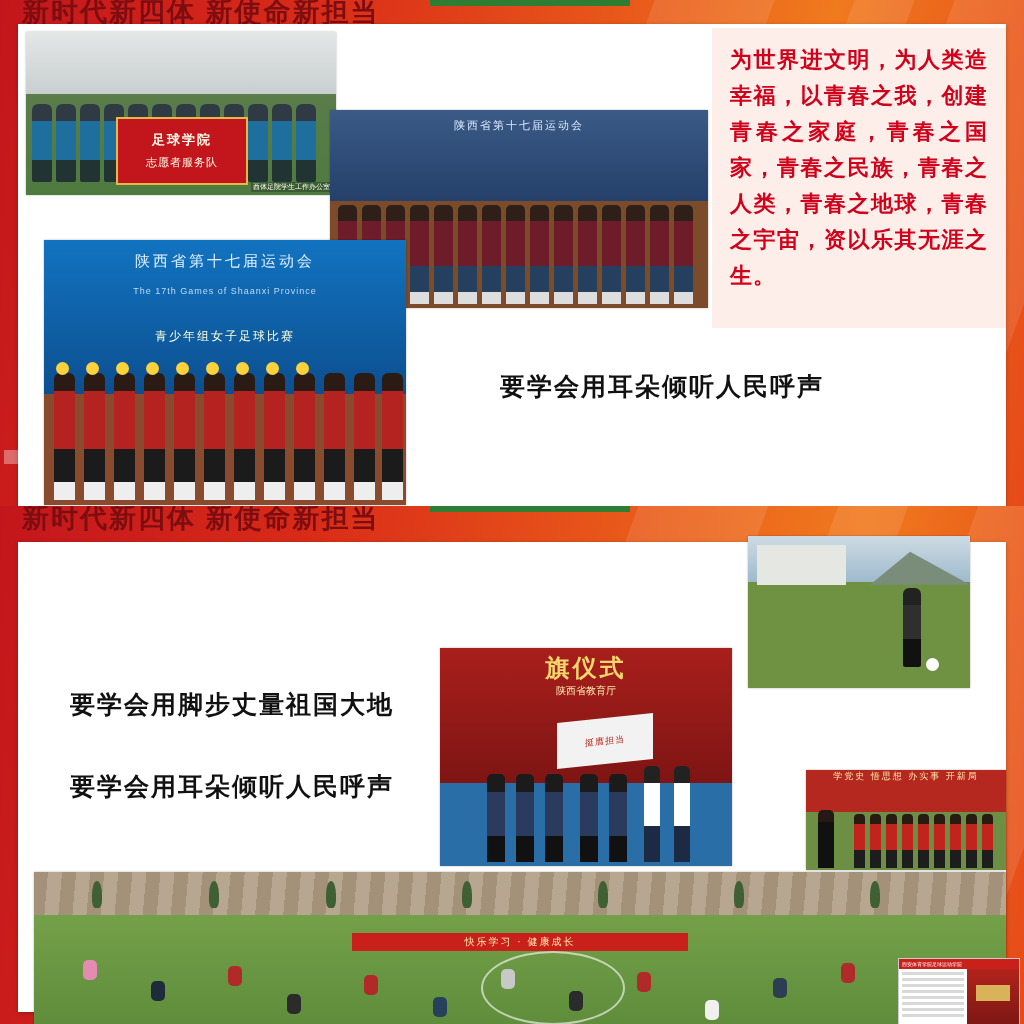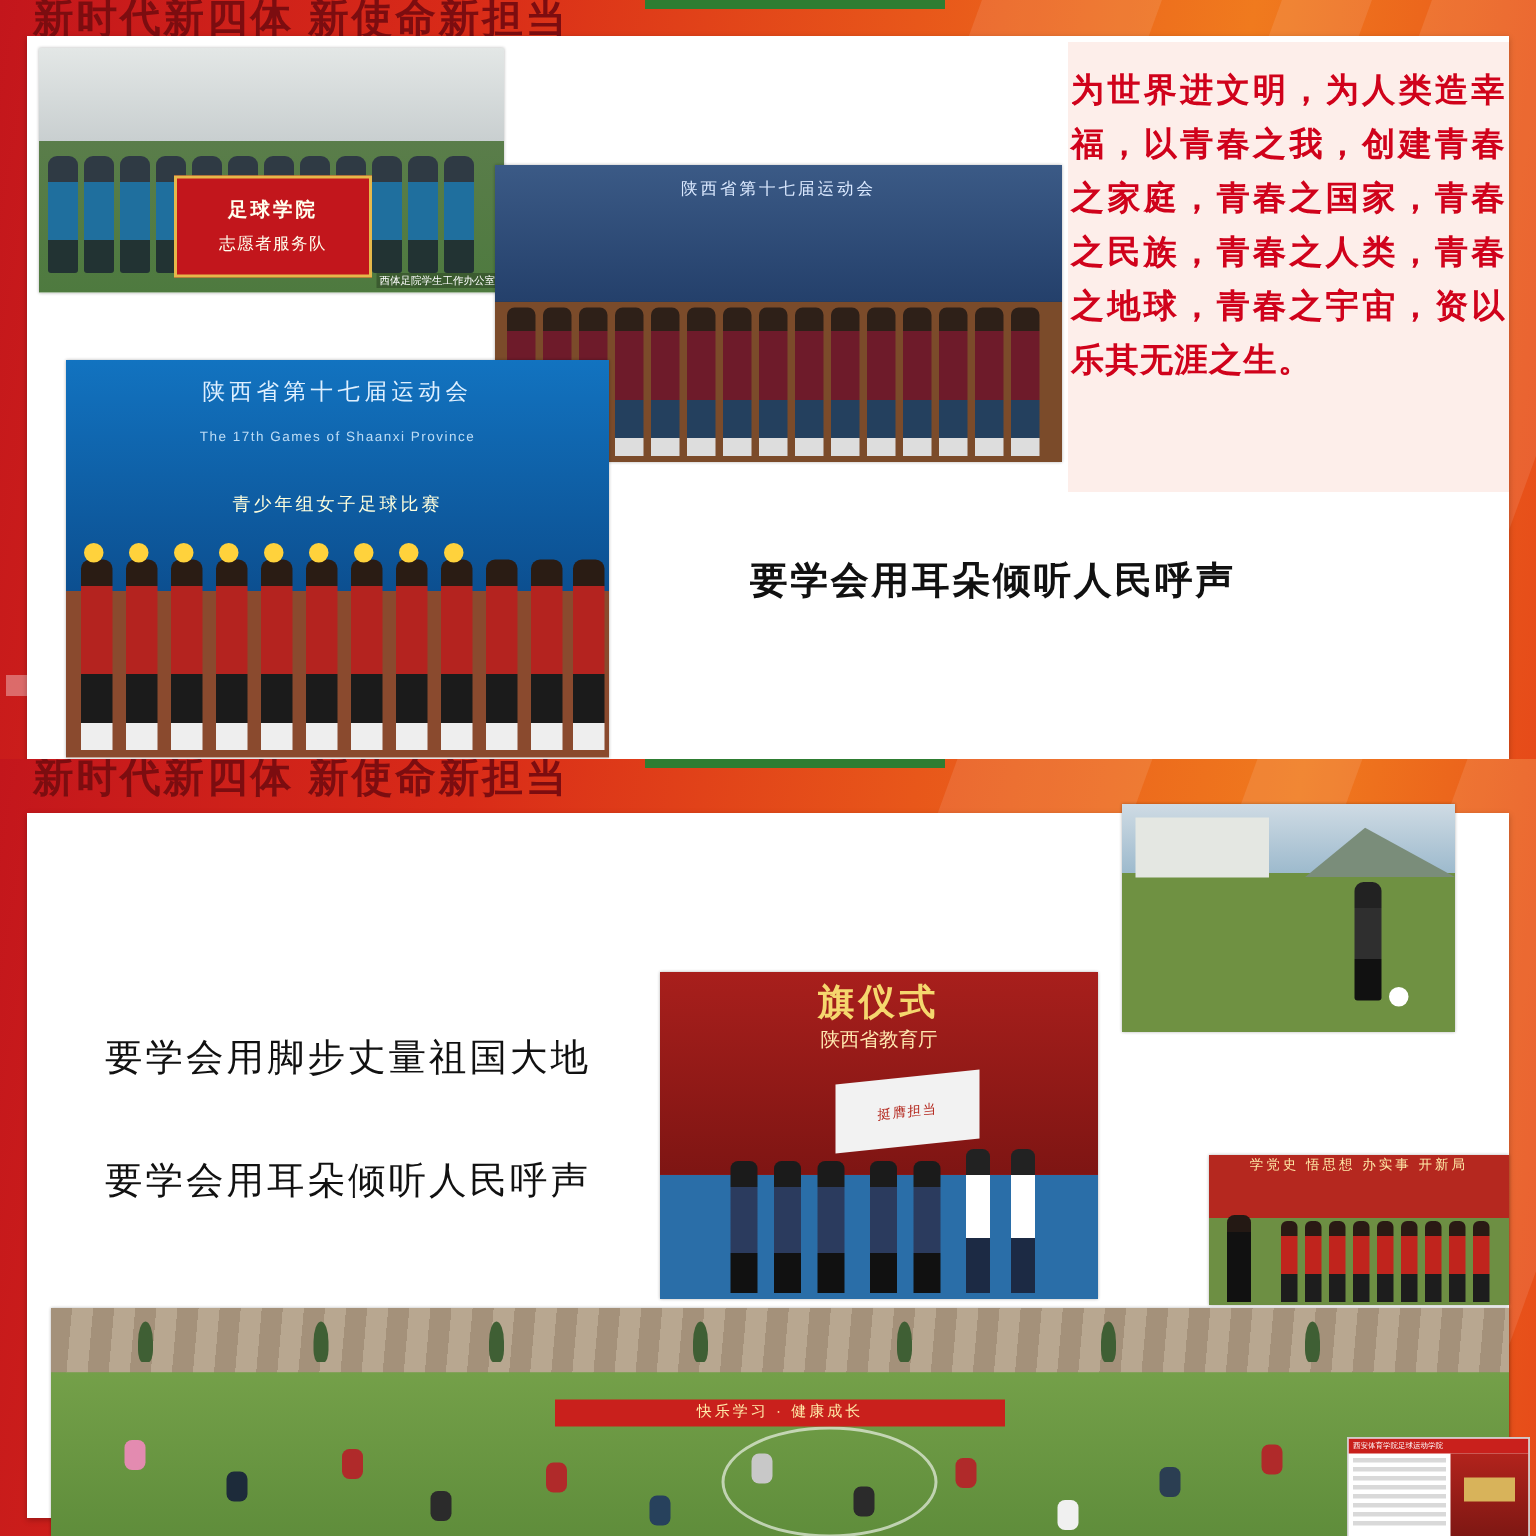--- a/index.html
+++ b/index.html
@@ -88,21 +88,21 @@
   }
 
   
   .quote-box {
     position: absolute;
     left: 712px;
     top: 28px;
     width: 294px;
     height: 300px;
     background: #fdeeea;
-    padding: 14px 2px;
+    padding: 14px 18px;
     box-sizing: border-box;
   }
   .quote-text {
     color: #d0021b;
     font-size: 22px;
     line-height: 36px;
     font-weight: bold;
     text-align: justify;
     letter-spacing: 1px;
     font-family: "Liberation Sans", sans-serif;
@@ -193,42 +193,42 @@
   .pill span {
     color: #fff;
     font-size: 22px;
     font-weight: bold;
     letter-spacing: 4px;
   }
   .s2-line {
     position: absolute;
     color: #111;
     font-size: 25px;
-    font-weight: normal;
+    font-weight: bold;
     letter-spacing: 2px;
     white-space: nowrap;
   }
   .s2-line-1 { left: 70px; top: 688px; }
   .s2-line-2 { left: 70px; top: 770px; }
 
   
   .p4 { left: 748px; top: 536px; width: 222px; height: 152px;
         background: linear-gradient(#9fb7c8 0 30%, #6f9142 30% 100%); }
   .p4 .b { position:absolute; left:0; top:0; width:100%; height:30%; background: linear-gradient(#cfdbe4, #9dbacd); }
   .p4 .hill { position:absolute; left:55%; top:8%; width:45%; height:24%; background:#7a8d7a; clip-path: polygon(0 100%, 40% 10%, 100% 100%); }
   .p4 .bld { position:absolute; left:4%; top:6%; width:40%; height:26%; background:#e4e7e2; }
   .p4 .per { position:absolute; right:22%; top:34%; width:18px; height:52%; background: linear-gradient(#222 0 22%, #2f2f2f 22% 65%, #111 65% 100%); border-radius:6px 6px 2px 2px;}
   .p4 .ball { position:absolute; right:14%; bottom:11%; width:13px; height:13px; background:#fff; border-radius:50%; }
 
   
   .p5 { left: 440px; top: 648px; width: 292px; height: 218px;
         background: linear-gradient(#8c1a1a 0 62%, #2a6ea8 62% 100%); }
   .p5 .bg { position:absolute; left:0; top:0; width:100%; height:62%; background: linear-gradient(#a81f1c, #7e1513); }
   .p5 .arc { position:absolute; left:50%; transform:translateX(-50%); top:4px; font-size:24px; color:#f5d76e; font-weight:bold; letter-spacing:3px; white-space:nowrap;}
-  .p5 .sub { position:absolute; left:50%; transform:translateX(-50%); top:36px; font-size:13px; color:#ffe9b0; white-space:nowrap;}
+  .p5 .sub { position:absolute; left:50%; transform:translateX(-50%); top:36px; font-size:10px; color:#ffe9b0; white-space:nowrap;}
   .p5 .flag { position:absolute; left:40%; top:32%; width:96px; height:46px; background:#f2f2f2; transform: skewY(-6deg); }
   .p5 .flag .ft { font-size:9px; color:#b3261c; text-align:center; line-height:46px; letter-spacing:1px;}
   .p5 .pp { position:absolute; bottom:2%; width:18px; height:40%; background: linear-gradient(#1b1b1b 0 20%, #2b3b5e 20% 70%, #111 70% 100%); border-radius:5px 5px 0 0;}
   .p5 .pg { position:absolute; bottom:2%; width:16px; height:44%; background: linear-gradient(#222 0 18%, #ffffff 18% 62%, #1c2a44 62% 100%); border-radius:5px 5px 0 0;}
 
   
   .p6 { left: 806px; top: 770px; width: 200px; height: 100px;
         background: linear-gradient(#c0372a 0 42%, #6d8f43 42% 100%); }
   .p6 .bn { position:absolute; left:0; top:0; width:100%; height:42%; background:#b5281f; }
   .p6 .bn span { display:block; text-align:center; font-size:9px; color:#ffe9a8; letter-spacing:2px; white-space:nowrap;}
@@ -238,21 +238,21 @@
   
   .p7 { left: 34px; top: 872px; width: 972px; height: 152px;
         background: linear-gradient(#b9a893 0 28%, #6f9a46 28% 100%); }
   .p7 .hillband { position:absolute; left:0; top:0; width:100%; height:28%;
                   background: repeating-linear-gradient(95deg, #a4917a 0 14px, #b8a790 14px 28px); }
   .p7 .tree { position:absolute; top:6%; width:10px; height:18%; background:#3f5f34; border-radius:50% 50% 30% 30%; }
   .p7 .lines { position:absolute; left:0; top:28%; width:100%; height:72%;
                background: radial-gradient(circle at 50% 120%, rgba(255,255,255,0.25) 0 2px, transparent 3px),
                            linear-gradient(#74a049, #5f8d3b); }
   .p7 .circle { position:absolute; left:46%; top:52%; width:140px; height:70px; border:2px solid rgba(255,255,255,0.6); border-radius:50%; }
-  .p7 .banner2 { position:absolute; left:50%; transform:translateX(-50%); top:40%; width:300px; height:18px; background:#c9201c; }
+  .p7 .banner2 { position:absolute; left:50%; transform:translateX(-50%); top:40%; width:336px; height:18px; background:#c9201c; }
   .p7 .banner2 span { display:block; text-align:center; font-size:10px; color:#ffe9a8; line-height:18px; letter-spacing:2px; white-space:nowrap;}
   .p7 .kid { position:absolute; width:14px; height:20px; border-radius:5px; }
 
   
   .inset {
     position: absolute;
     left: 898px;
     top: 958px;
     width: 120px;
     height: 66px;

